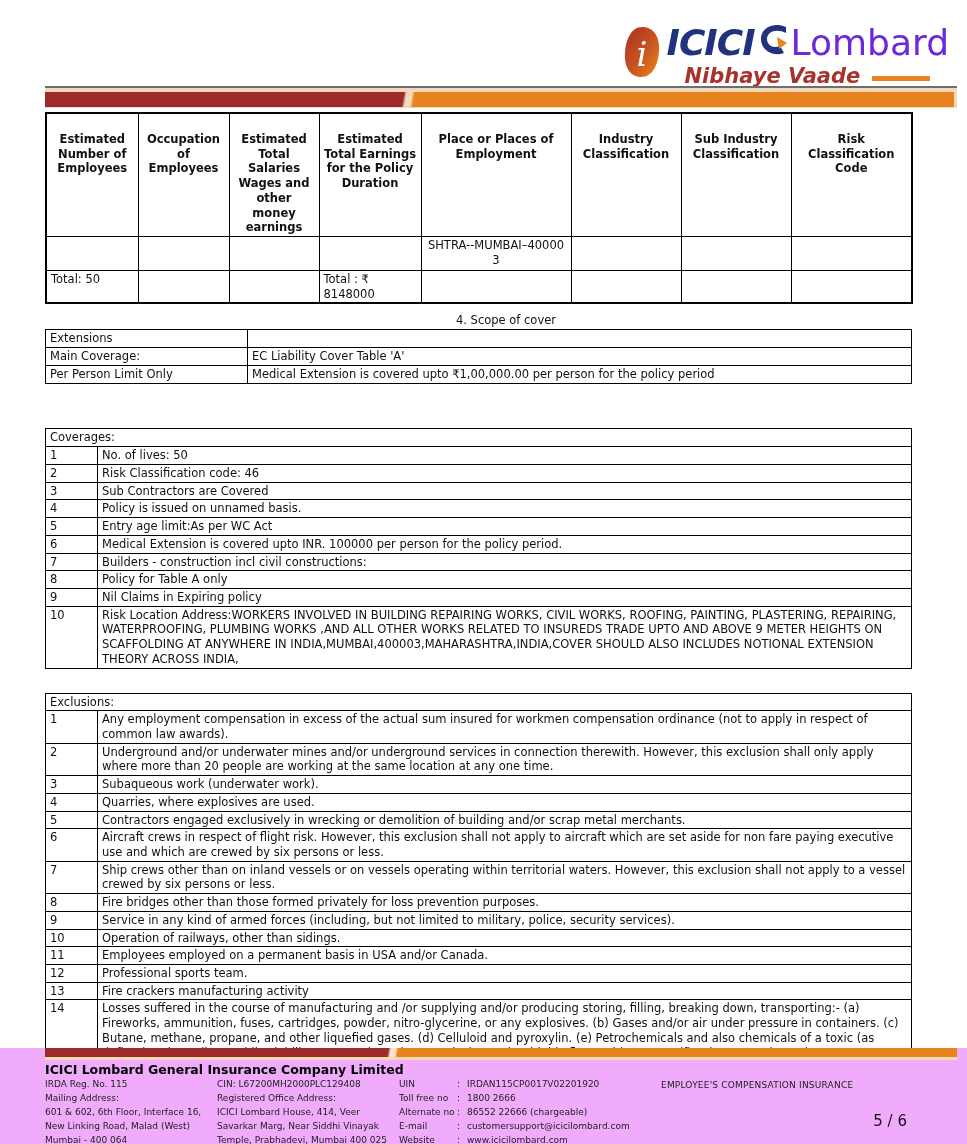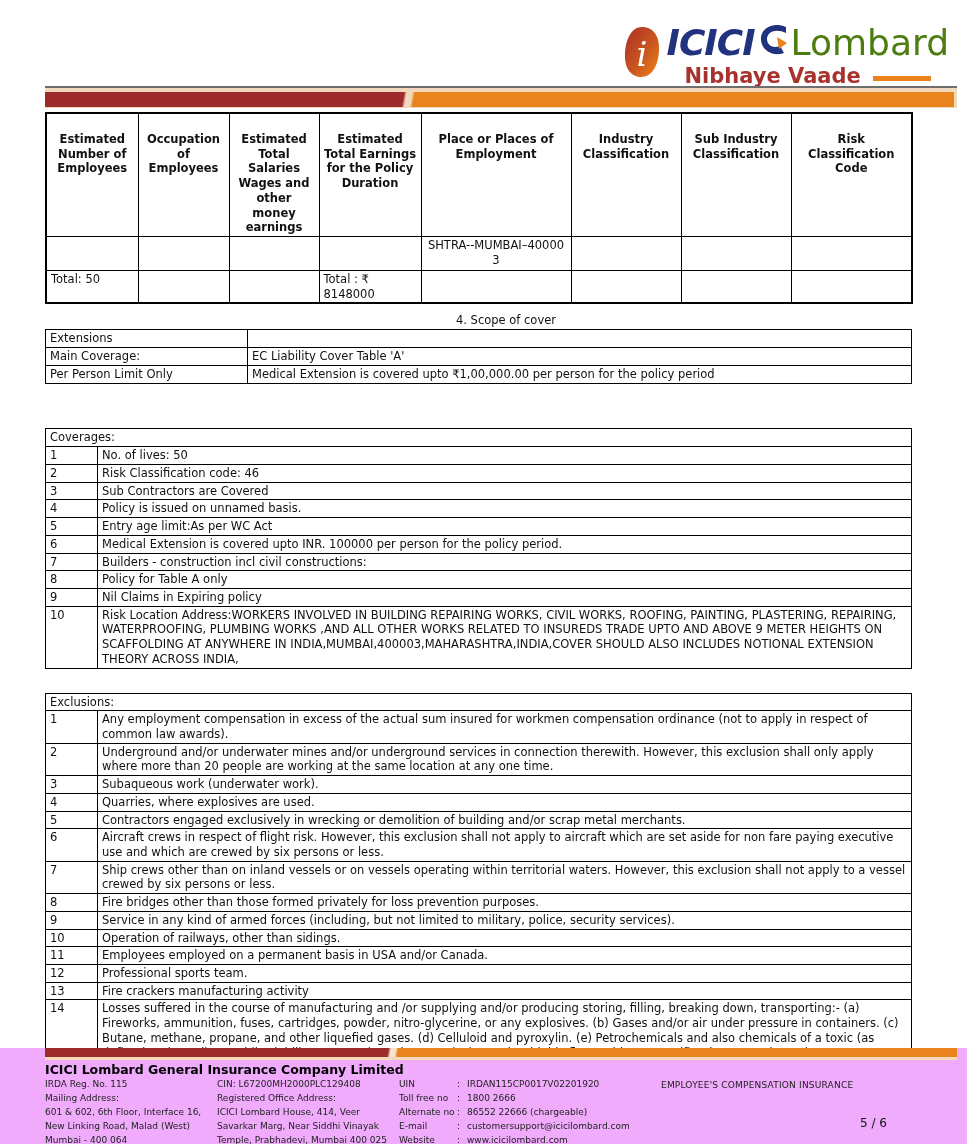--- a/index.html
+++ b/index.html
@@ -9,23 +9,23 @@
     overflow:hidden;
   }
 
   
   .logo { position:absolute; top:24px; right:18px; display:flex; align-items:flex-start; }
   .logo-emblem { margin-right:6px; margin-top:2px; }
   .logo-textblock { display:flex; flex-direction:column; }
   .logo-row { display:flex; align-items:center; line-height:1; }
   .logo-icici { font-size:36px; font-weight:bold; font-style:italic; color:#21327e; letter-spacing:-1px; }
   .logo-swan { margin:0 2px 0 4px; }
-  .logo-lombard { font-size:36px; color:#4d7c0f; letter-spacing:0px; }
+  .logo-lombard { font-size:36px; color:#6d28d9; letter-spacing:0px; }
   .tagline-row { display:flex; align-items:center; margin-top:3px; margin-left:18px; }
-  .logo-tagline { font-size:21px; font-weight:bold; color:#a8332e; }
+  .logo-tagline { font-size:21px; font-weight:bold; font-style:italic; color:#a8332e; }
   .tagline-line { display:inline-block; width:58px; height:5px; background:#e8831e; margin-left:12px; margin-top:4px; }
 
   
   .band-top { margin:86px 10px 0 45px; border-top:2px solid #6e6e6e; background:#f2d8bd; height:20px; position:relative; }
   .band-top .bar { position:absolute; left:0; right:3px; top:4px; height:15px;
     background:linear-gradient(100deg,#9e2b2b 0%,#9e2b2b 39.4%,#f2d8bd 39.7%,#f2d8bd 40.3%,#e8831e 40.6%,#e8831e 100%); }
 
   
   table { border-collapse:collapse; table-layout:fixed; }
   .content-w { margin-left:45px; width:866px; }
@@ -54,21 +54,21 @@
   .footer { position:absolute; left:0; top:1048px; right:0; bottom:0; background:#f0abfc; }
   .band-bottom { margin:0 10px 0 45px; }
   .band-bottom .bar { height:9px;
     background:linear-gradient(100deg,#9e2b2b 0%,#9e2b2b 37.6%,#f7e4cc 37.9%,#f7e4cc 38.4%,#e8831e 38.7%,#e8831e 100%); }
   .band-bottom .strip { height:3px; background:#f5d9b8; }
   .footer-company { margin:2px 0 1px 45px; font-size:12.5px; font-weight:bold; color:#000; }
   .footer-cols { margin-left:45px; display:grid; grid-template-columns:172px 182px 262px 1fr; font-size:9px; line-height:1.55; color:#222; }
   .fline { white-space:nowrap; }
   .contact-row { display:grid; grid-template-columns:58px 10px 1fr; white-space:nowrap; }
   .footer-product { font-size:9px; padding-top:1px; letter-spacing:0.2px; }
-  .page-num { position:absolute; right:80px; bottom:14px; font-size:12px; }
+  .page-num { position:absolute; right:60px; bottom:14px; font-size:15px; }
 </style>
 </head>
 <body>
 
 <div class="page">
 
   <div class="logo">
     <span class="logo-emblem">
       <svg width="38" height="52" viewBox="0 0 38 52">
         <defs>

